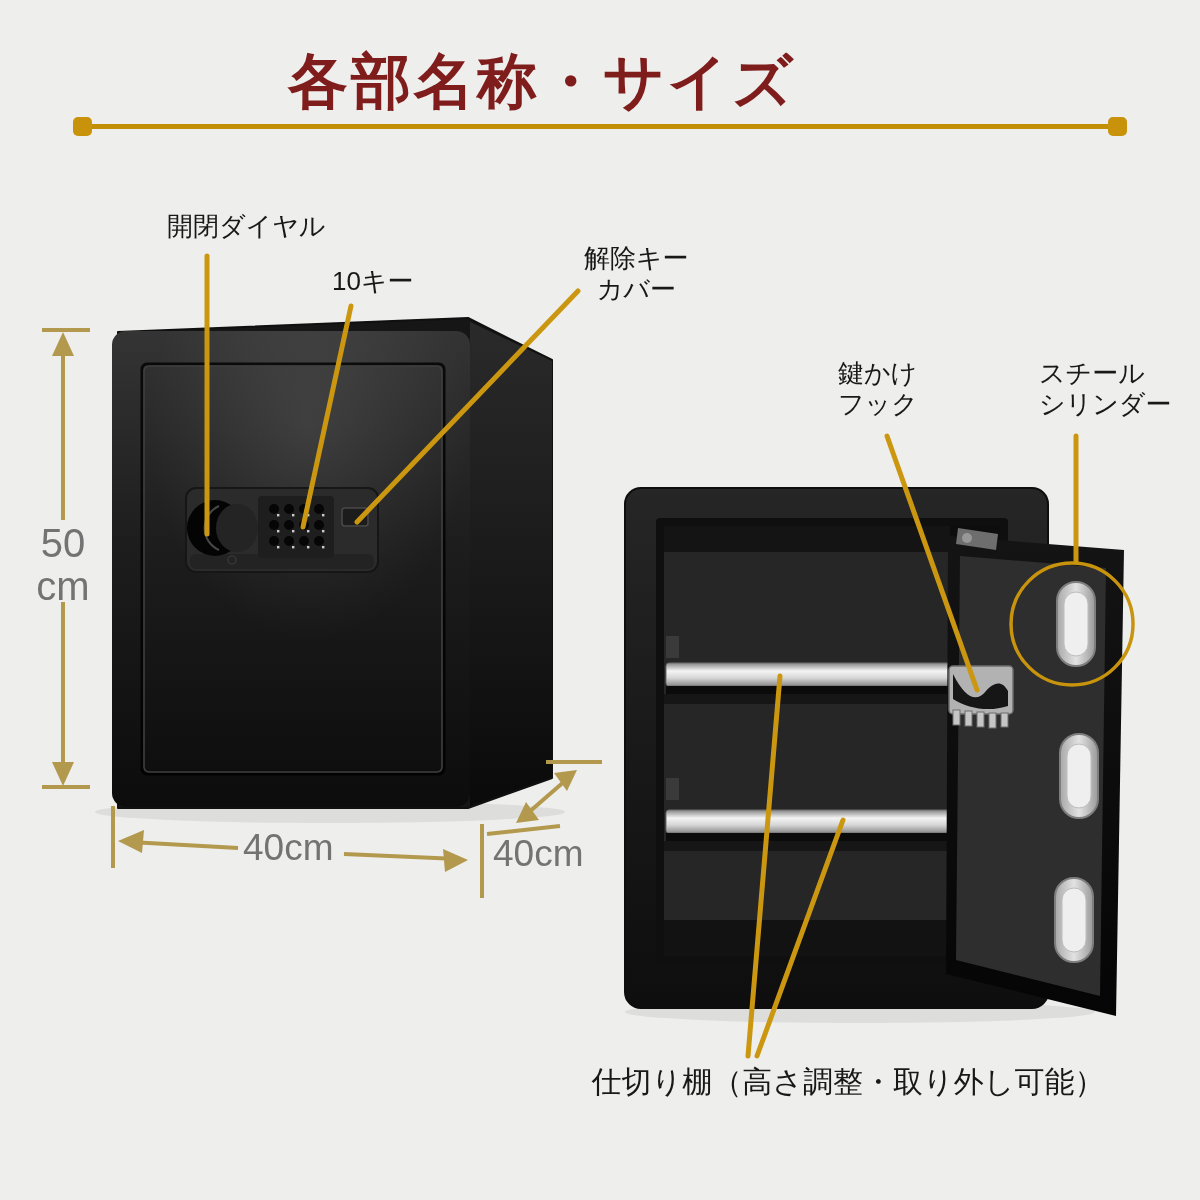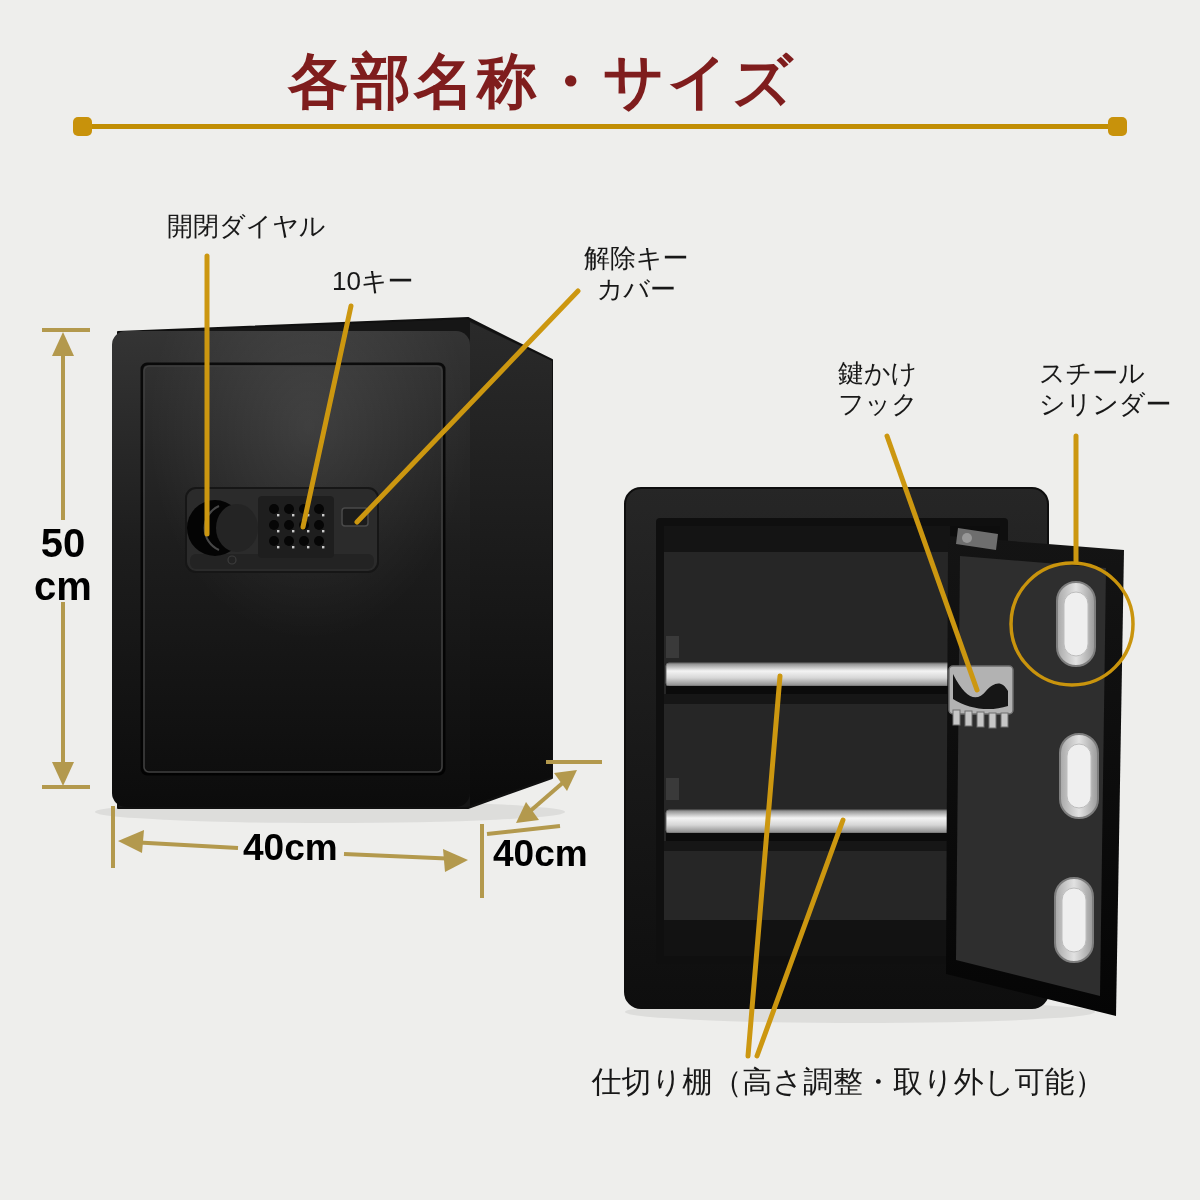--- a/index.html
+++ b/index.html
@@ -16,21 +16,21 @@
   }
   .rule{top:124px;left:88px;width:1024px;height:5px;background:#c18e04;border-radius:3px;}
   .rule-cap{width:19px;height:19px;background:#c8920b;border-radius:5px;top:117px;}
   .rule-cap.left{left:73px;}
   .rule-cap.right{left:1108px;}
   .part-label{
     color:#181818;font-size:26px;font-weight:500;line-height:1.2;
     white-space:pre-line;
   }
   .dim-label{
-    color:#000000;font-weight:700;white-space:pre-line;
+    color:#737373;font-weight:400;white-space:pre-line;
   }
   #label-dial{left:167px;top:211px;}
   #label-ten-key{left:332px;top:266px;}
   #label-key-cover{left:584px;top:243px;text-align:center;}
   #label-hook{left:838px;top:358px;}
   #label-cylinder{left:992px;top:358px;margin-left:47px;}
   #label-shelf{left:0;top:1064px;width:1700px;font-size:30px;text-align:center;
      left:248px;width:1200px;}
   #dim-height{left:30px;top:522px;width:66px;text-align:center;font-size:40px;line-height:1.08;}
   #dim-width{left:243px;top:827px;font-size:37px;}

